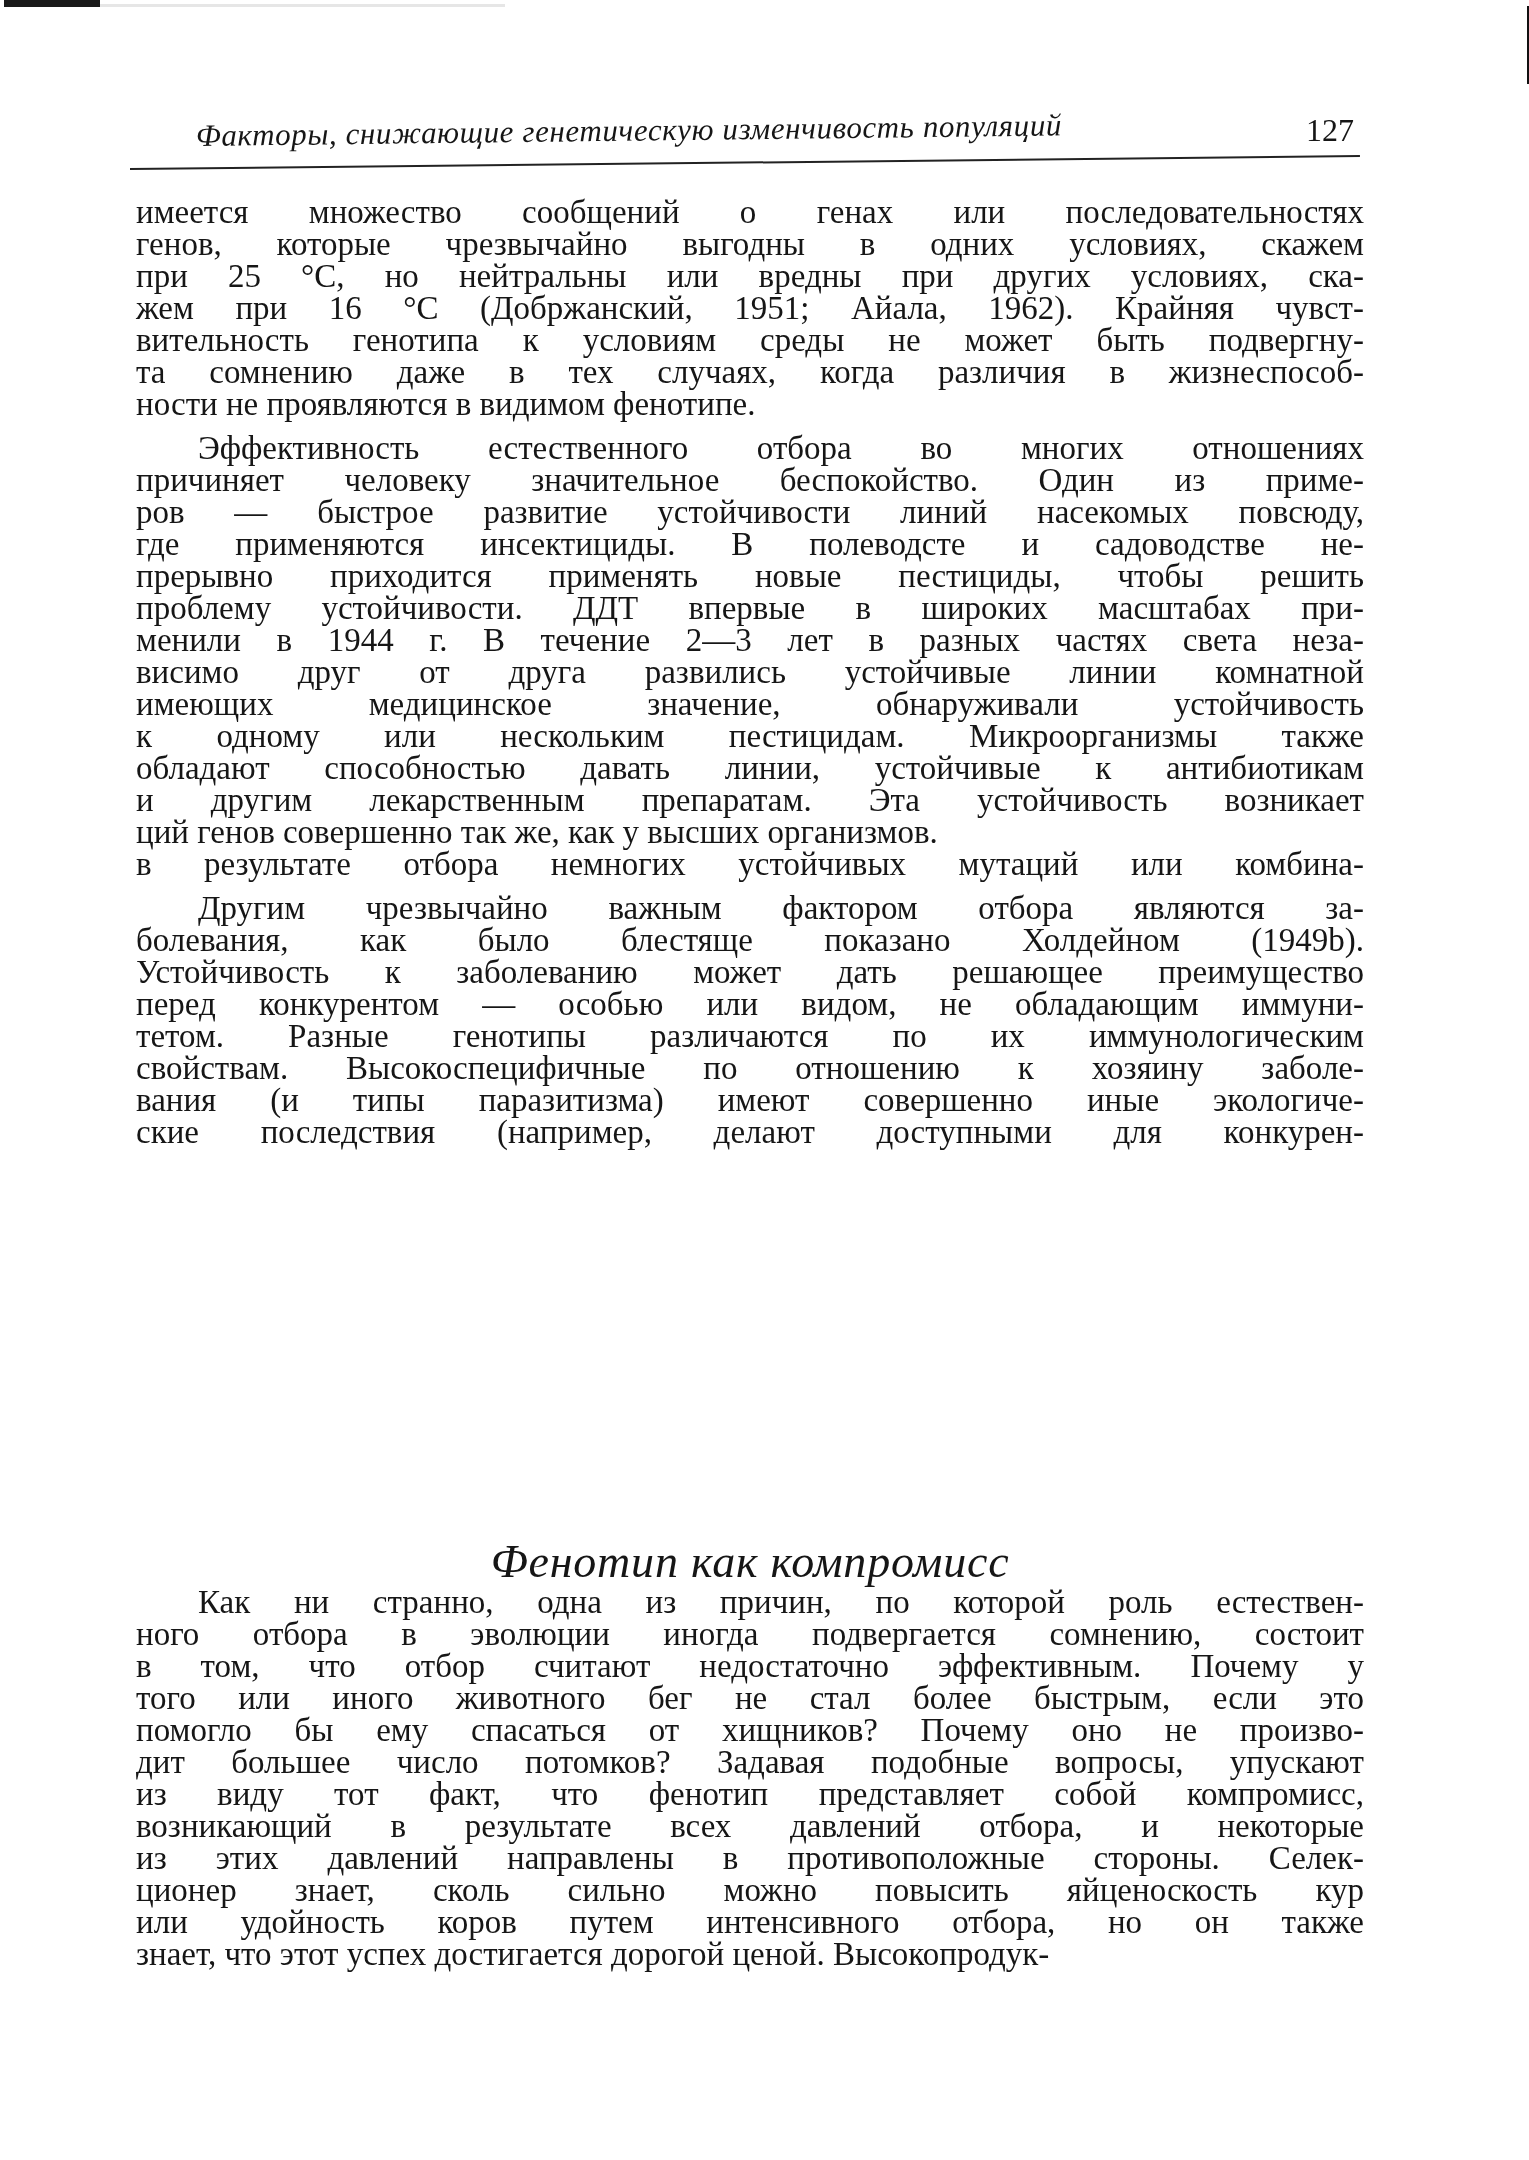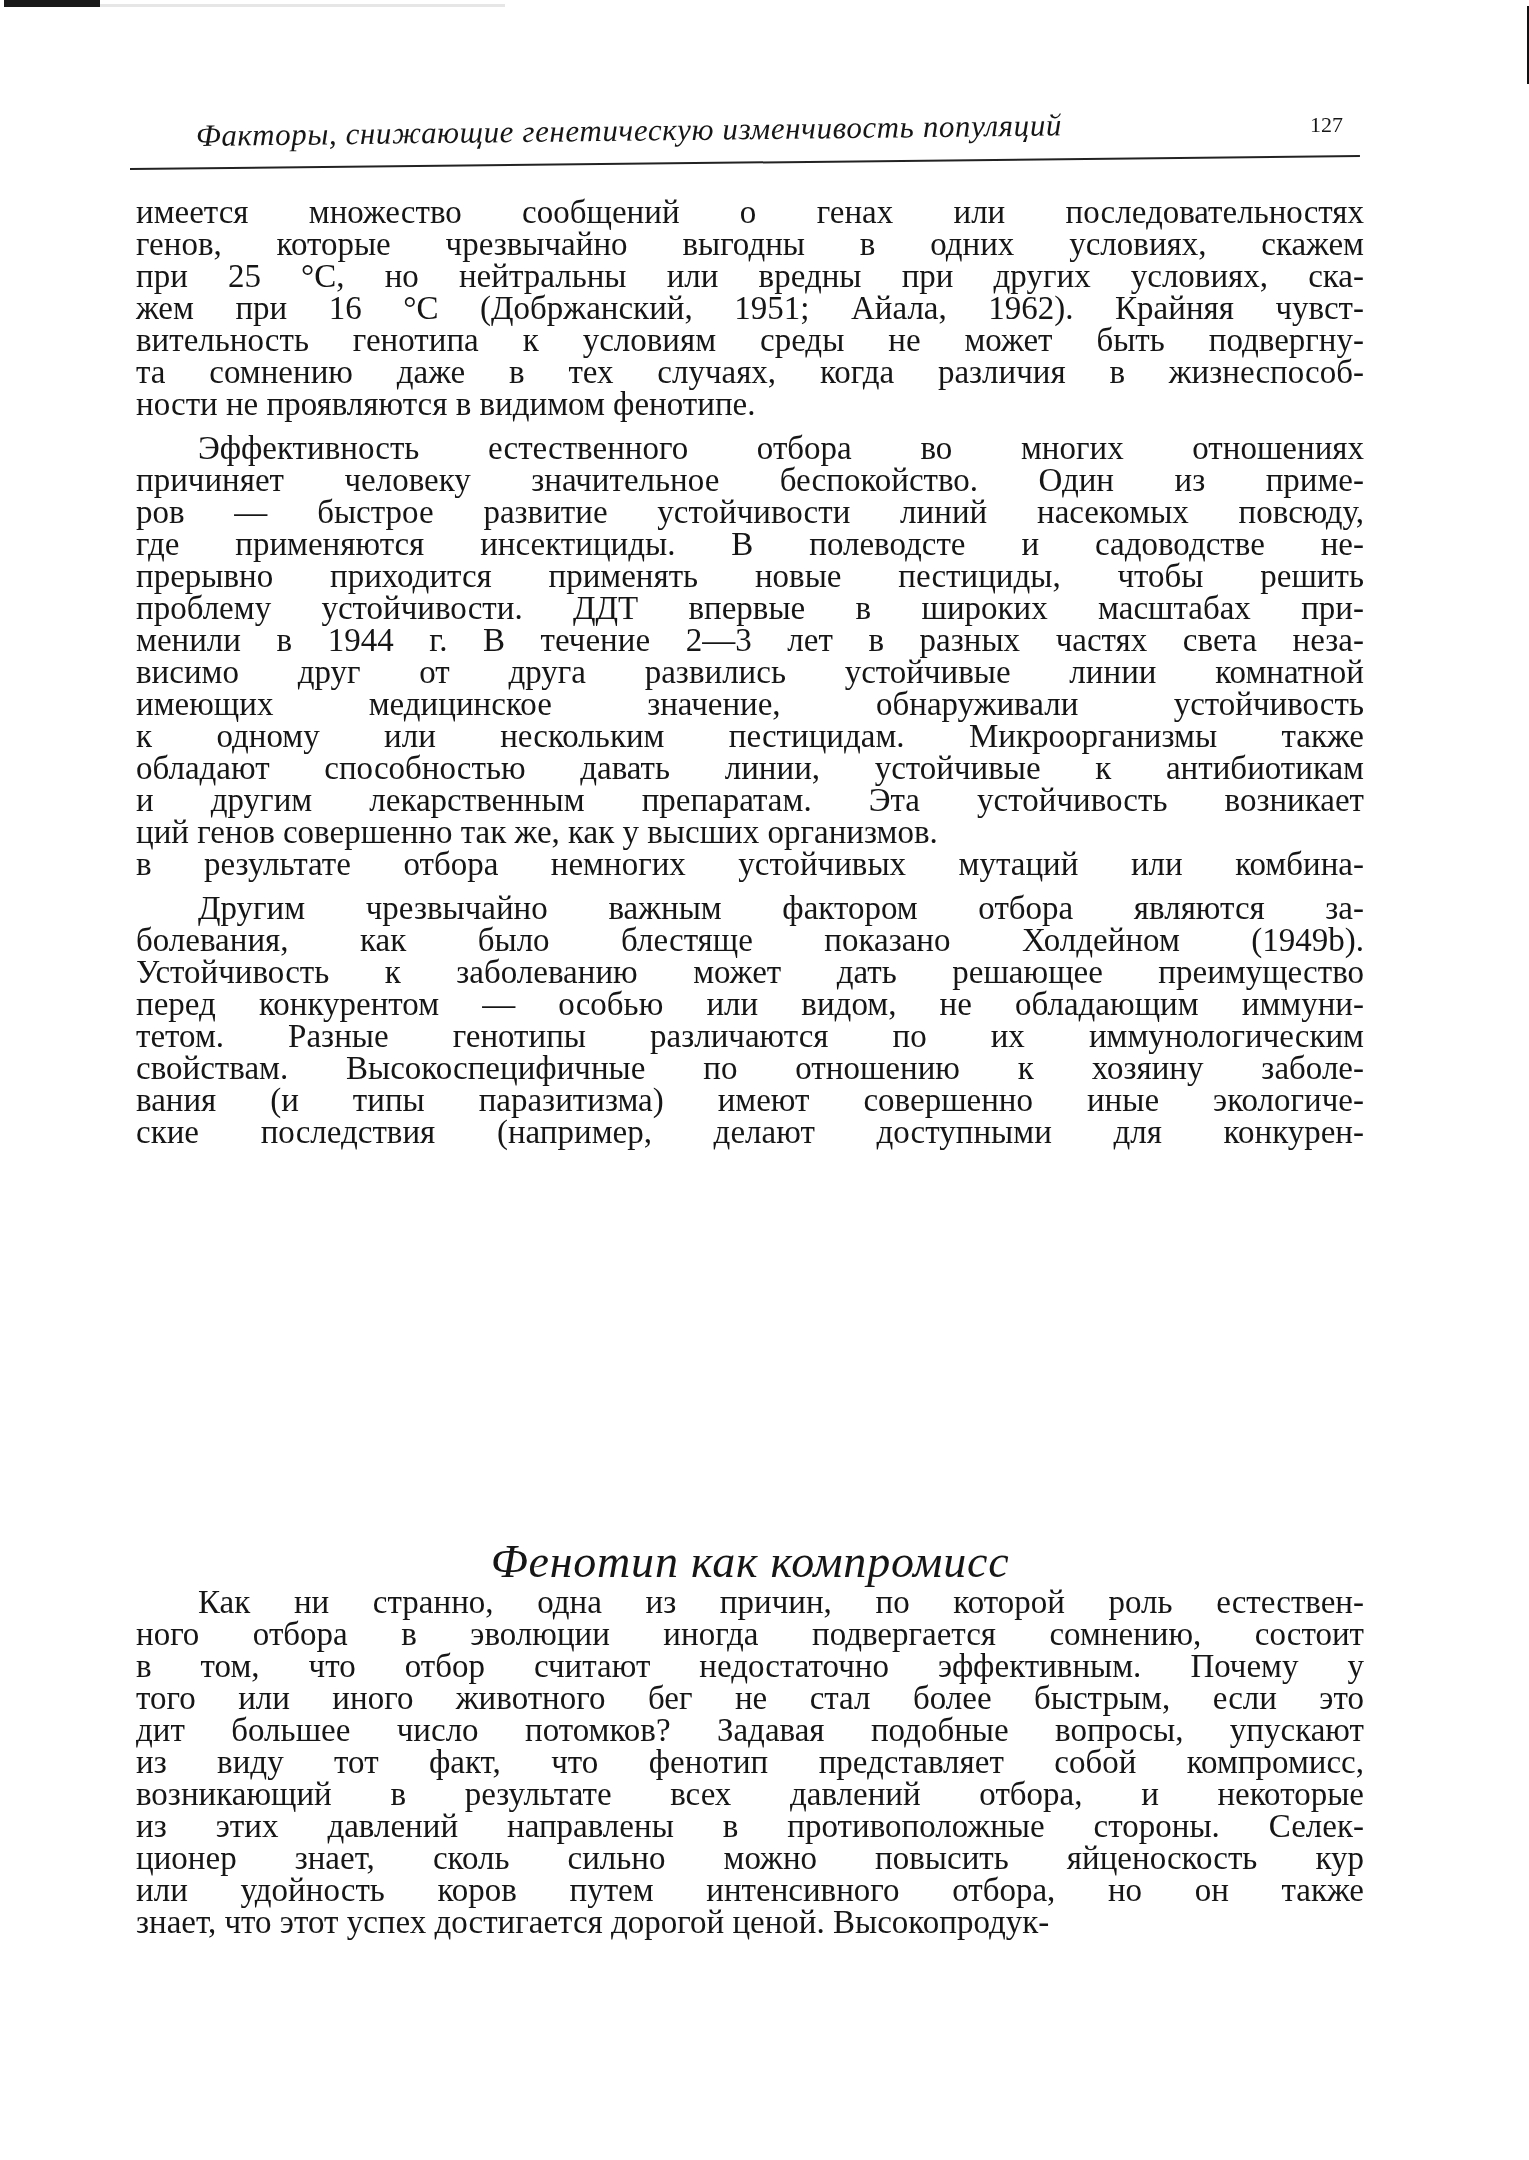--- a/index.html
+++ b/index.html
@@ -45,23 +45,23 @@
       left: 0;
       top: 6px;
       font-style: italic;
       font-size: 31px;
       letter-spacing: 0.6px;
       transform: rotate(-0.7deg);
       transform-origin: left bottom;
     }
     .page-number {
       position: absolute;
-      right: 15px;
+      right: 4px;
       top: 0;
-      font-size: 22px;
+      font-size: 32px;
     }
     .head-rule {
       position: absolute;
       left: 130px;
       top: 168px;
       width: 1230px;
       height: 2px;
       background: #222;
       transform: rotate(-0.6deg);
       transform-origin: left center;
@@ -159,20 +159,21 @@
 </div>
 
 <div class="section-heading">Фенотип как компромисс</div>
 
 <div class="text-block-2">
   <div class="para">
       <span class="line indent">Как ни странно, одна из причин, по которой роль естествен-</span>
       <span class="line">ного отбора в эволюции иногда подвергается сомнению, состоит</span>
       <span class="line">в том, что отбор считают недостаточно эффективным. Почему у</span>
       <span class="line">того или иного животного бег не стал более быстрым, если это</span>
+      <span class="line">помогло бы ему спасаться от хищников? Почему оно не произво-</span>
       <span class="line">дит большее число потомков? Задавая подобные вопросы, упускают</span>
       <span class="line">из виду тот факт, что фенотип представляет собой компромисс,</span>
       <span class="line">возникающий в результате всех давлений отбора, и некоторые</span>
       <span class="line">из этих давлений направлены в противоположные стороны. Селек-</span>
       <span class="line">ционер знает, сколь сильно можно повысить яйценоскость кур</span>
       <span class="line">или удойность коров путем интенсивного отбора, но он также</span>
       <span class="line last">знает, что этот успех достигается дорогой ценой. Высокопродук-</span>
     </div>
 </div>
 

